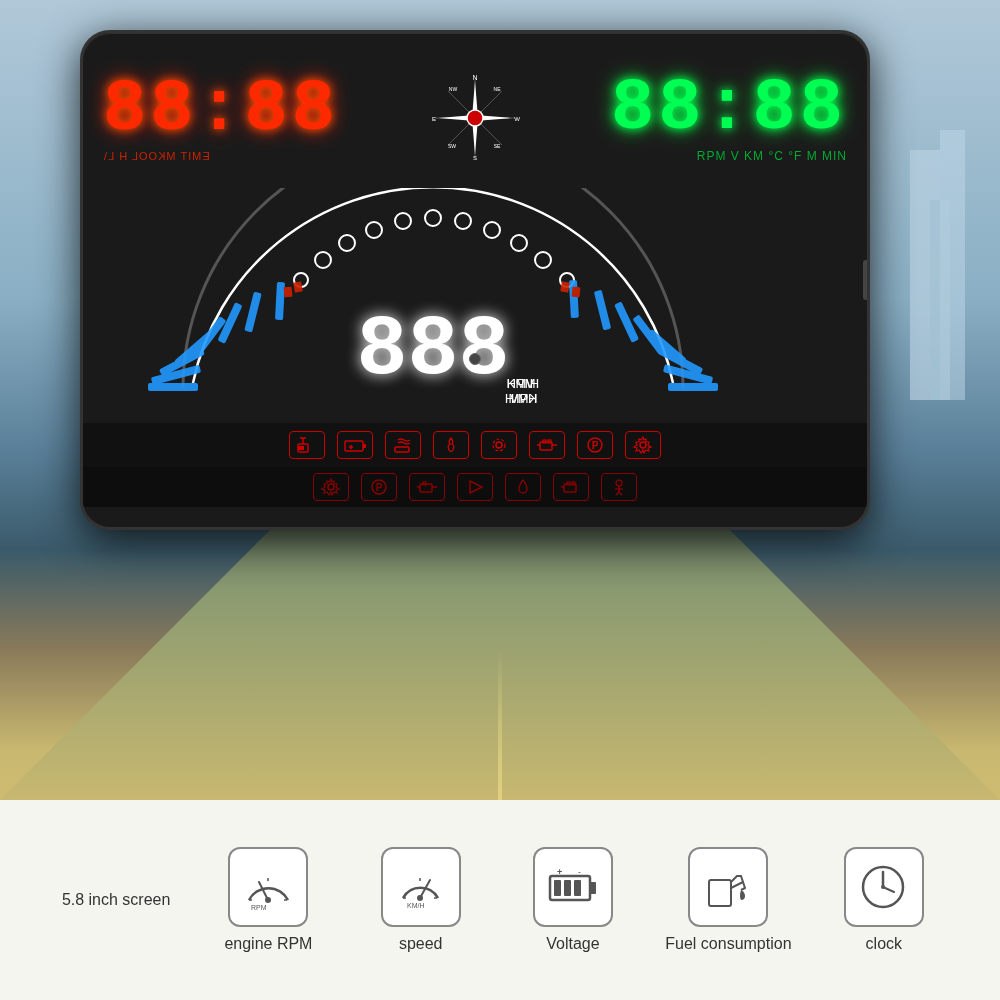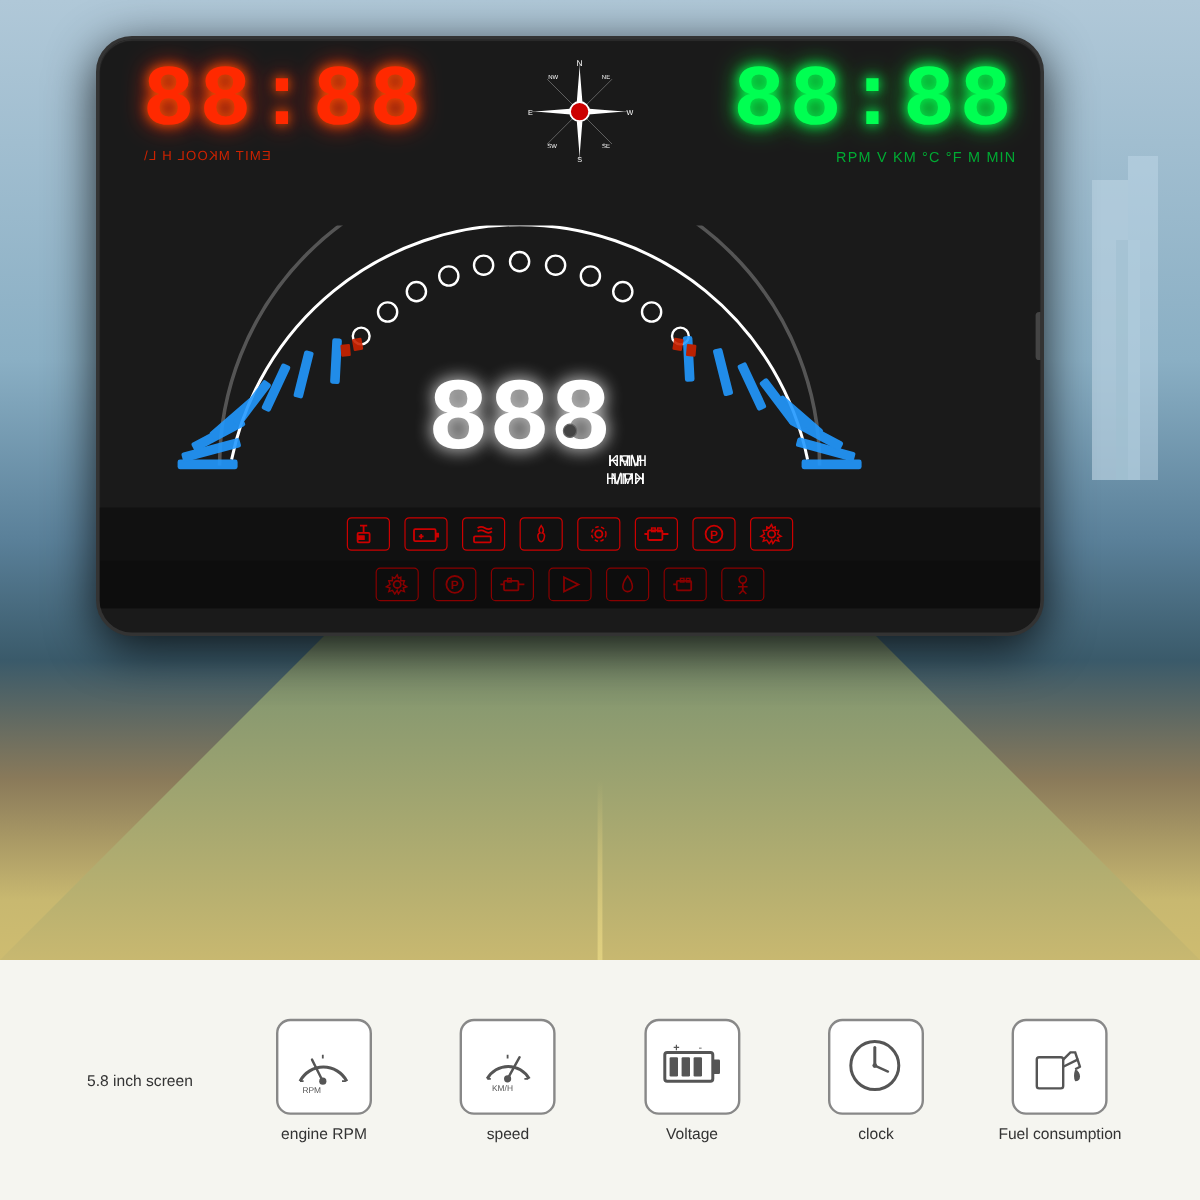--- a/index.html
+++ b/index.html
@@ -57,23 +57,23 @@
       background: #1a1a1a;
       border-radius: 30px;
       border: 3px solid #333;
       overflow: hidden;
       box-shadow: 0 10px 40px rgba(0,0,0,0.8), inset 0 1px 1px rgba(255,255,255,0.1);
     }
 
     
     .top-section {
       display: flex;
-      align-items: flex-start;
+      align-items: center;
       justify-content: space-between;
-      padding: 15px 20px 5px 36px;
+      padding: 15px 20px 5px 20px;
       height: 160px;
     }
 
     
     .led-display-red {
       display: flex;
       flex-direction: column;
       align-items: flex-start;
     }
     .led-digits-red {
@@ -212,21 +212,21 @@
       justify-content: center;
       background: white;
     }
 
     .feature-icon-box svg {
       width: 55px;
       height: 55px;
     }
 
     .feature-label {
-      font-size: 13px;
+      font-size: 16px;
       color: #333;
       text-align: center;
       font-weight: normal;
     }
 
     
     .center-button {
       position: absolute;
       bottom: 58px;
       left: 50%;
@@ -552,38 +552,38 @@
         <text x="33" y="15" fill="#555" font-size="9" font-family="Arial">-</text>
       </svg>
     </div>
     <span class="feature-label">Voltage</span>
   </div>
 
 
   <div class="feature-item">
     <div class="feature-icon-box">
       <svg viewBox="0 0 55 55">
+
+        <rect x="8" y="20" width="22" height="26" fill="none" stroke="#555" stroke-width="2" rx="2"></rect>
+
+        <path d="M 30 28 L 42 22 L 44 28 L 40 30" fill="none" stroke="#555" stroke-width="2" stroke-linejoin="round"></path>
+
+        <path d="M 30 22 L 36 16 L 40 16 L 42 22" fill="none" stroke="#555" stroke-width="2"></path>
+
+        <path d="M 40 30 Q 38 36 40 40 Q 44 40 44 36 Q 44 32 40 30Z" fill="#555" stroke="none"></path>
+      </svg>
+    </div>
+    <span class="feature-label">Fuel consumption</span>
+  </div>
+
+  <div class="feature-item">
+    <div class="feature-icon-box">
+      <svg viewBox="0 0 55 55">
         <circle cx="27" cy="27" r="20" fill="none" stroke="#555" stroke-width="2.5"></circle>
         <line x1="27" y1="27" x2="27" y2="12" stroke="#555" stroke-width="2.5" stroke-linecap="round"></line>
         <line x1="27" y1="27" x2="38" y2="32" stroke="#555" stroke-width="2" stroke-linecap="round"></line>
         <circle cx="27" cy="27" r="2" fill="#555"></circle>
       </svg>
     </div>
     <span class="feature-label">clock</span>
   </div>
 
-  <div class="feature-item">
-    <div class="feature-icon-box">
-      <svg viewBox="0 0 55 55">
-
-        <rect x="8" y="20" width="22" height="26" fill="none" stroke="#555" stroke-width="2" rx="2"></rect>
-
-        <path d="M 30 28 L 42 22 L 44 28 L 40 30" fill="none" stroke="#555" stroke-width="2" stroke-linejoin="round"></path>
-
-        <path d="M 30 22 L 36 16 L 40 16 L 42 22" fill="none" stroke="#555" stroke-width="2"></path>
-
-        <path d="M 40 30 Q 38 36 40 40 Q 44 40 44 36 Q 44 32 40 30Z" fill="#555" stroke="none"></path>
-      </svg>
-    </div>
-    <span class="feature-label">Fuel consumption</span>
-  </div>
-
 </div>
 
 </body></html>

